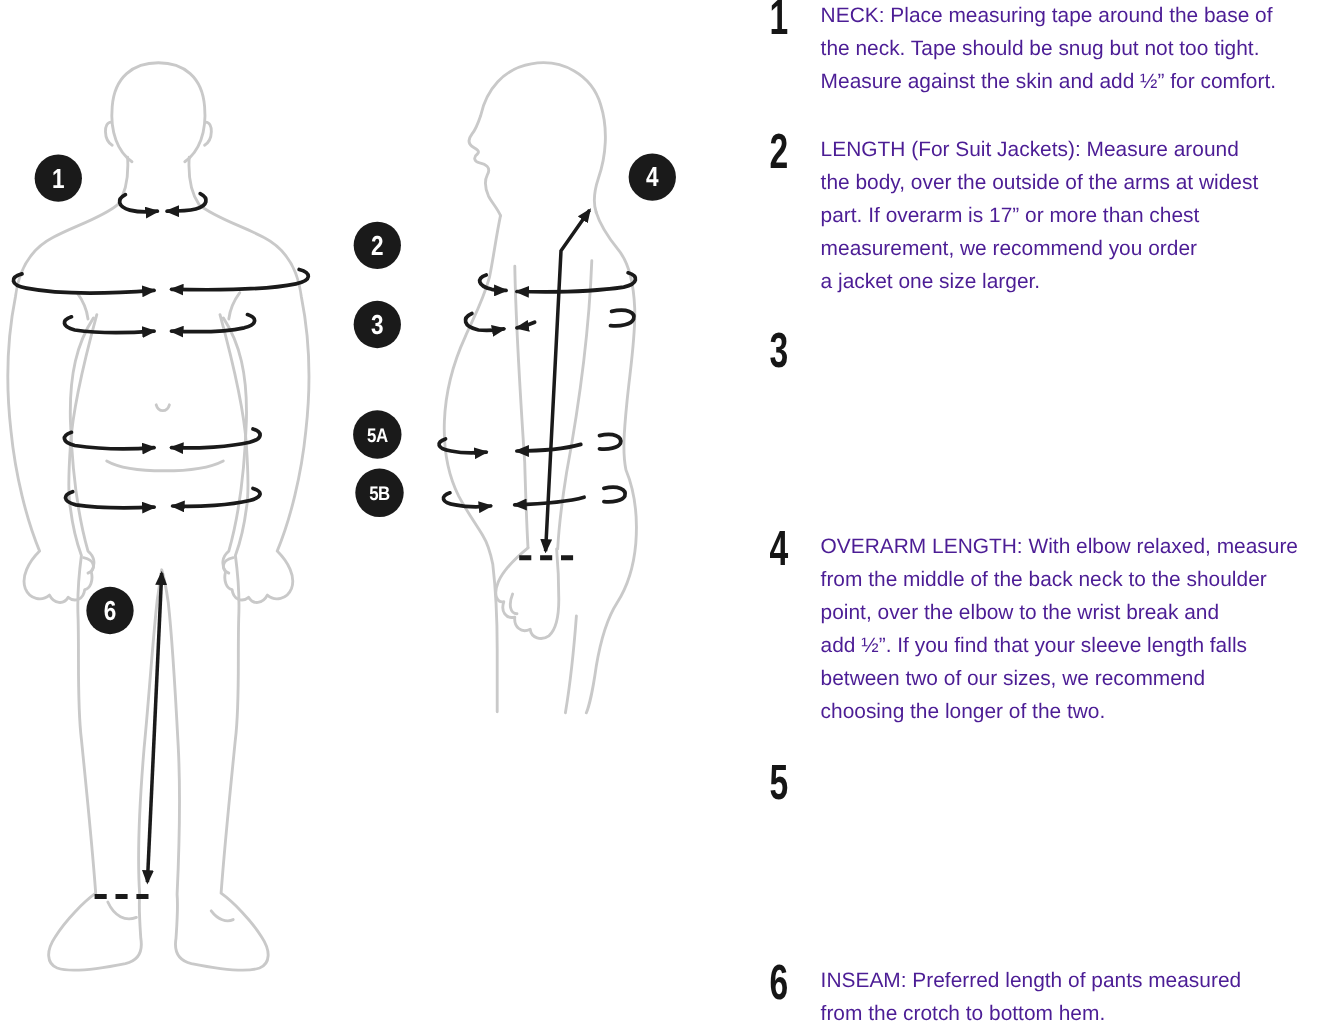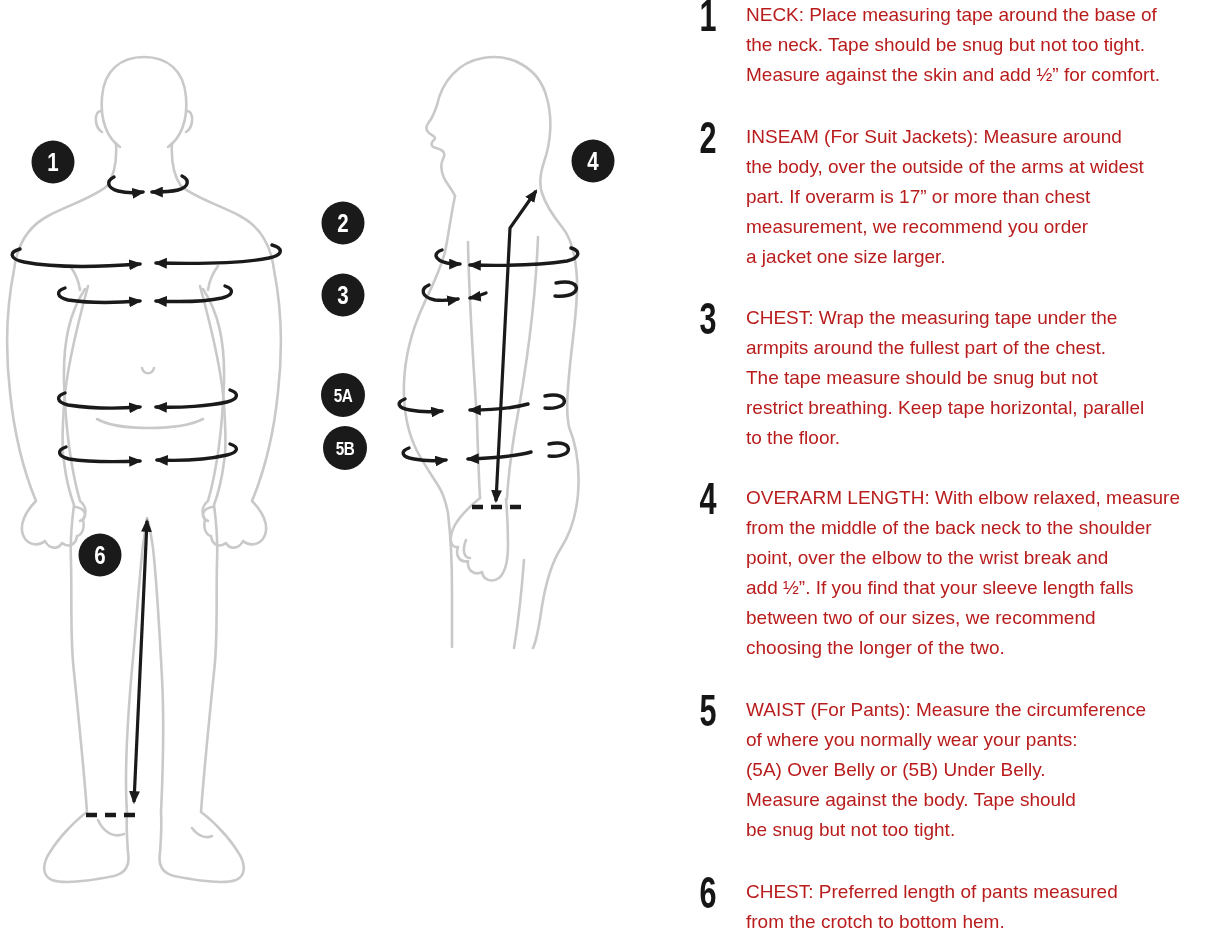--- a/index.html
+++ b/index.html
@@ -10,21 +10,21 @@
   .tape{fill:none;stroke:#1a1a1a;stroke-width:3.4;stroke-linecap:round;}
   .arrowline{fill:none;stroke:#1a1a1a;stroke-width:3.2;stroke-linecap:butt;}
   .dash{fill:none;stroke:#1a1a1a;stroke-width:4.6;stroke-dasharray:11 8;stroke-linecap:butt;}
   .badge-circle{fill:#1a1a1a;}
   .badge-label{fill:#ffffff;font-weight:700;text-anchor:middle;
                font-family:"Liberation Sans",sans-serif;}
   .item{position:absolute;left:690px;width:517px;display:flex;align-items:flex-start;}
   .num{flex:0 0 56px;width:56px;box-sizing:border-box;padding-left:14px;
        font-size:45px;line-height:40px;font-weight:700;color:#161616;
        transform:scaleX(0.68);transform-origin:0 0;margin-top:-4px;letter-spacing:-1px;}
-  .txt{flex:1;font-size:19px;line-height:30px;color:#b91c1c;white-space:pre-line;
+  .txt{flex:1;font-size:19px;line-height:30px;color:#4c1d95;white-space:pre-line;
        padding-right:2px;}
 </style>
 </head>
 <body>
 
 <div class="page">
 
   <svg class="diagram" width="690" height="934" viewBox="0 0 690 934">
     <defs>
       <marker id="ah" viewBox="0 0 12 10" refX="10" refY="5" markerWidth="13" markerHeight="11" orient="auto-start-reverse" markerUnits="userSpaceOnUse">
@@ -159,54 +159,44 @@
 
   <div class="item" style="top:0px">
     <div class="num">1</div>
     <div class="txt"><span>NECK:</span><span> Place measuring tape around the base of
 the neck. Tape should be snug but not too tight.
 Measure against the skin and add ½” for comfort.</span></div>
   </div>
 
   <div class="item" style="top:122px">
     <div class="num">2</div>
-    <div class="txt"><span>INSEAM (For Suit Jackets):</span><span> Measure around
+    <div class="txt"><span>LENGTH (For Suit Jackets):</span><span> Measure around
 the body, over the outside of the arms at widest
 part. If overarm is 17” or more than chest
 measurement, we recommend you order
 a jacket one size larger.</span></div>
   </div>
 
   <div class="item" style="top:303px">
     <div class="num">3</div>
-    <div class="txt"><span>CHEST:</span><span> Wrap the measuring tape under the
-armpits around the fullest part of the chest.
-The tape measure should be snug but not
-restrict breathing. Keep tape horizontal, parallel
-to the floor.</span></div>
   </div>
 
   <div class="item" style="top:483px">
     <div class="num">4</div>
     <div class="txt"><span>OVERARM LENGTH:</span><span> With elbow relaxed, measure
 from the middle of the back neck to the shoulder
 point, over the elbow to the wrist break and
 add ½”. If you find that your sleeve length falls
 between two of our sizes, we recommend
 choosing the longer of the two.</span></div>
   </div>
 
   <div class="item" style="top:695px">
     <div class="num">5</div>
-    <div class="txt"><span>WAIST (For Pants):</span><span>  Measure the circumference
-of where you normally wear your pants:
-(5A) Over Belly or (5B) Under Belly.
-Measure against the body. Tape should
-be snug but not too tight.</span></div>
   </div>
 
   <div class="item" style="top:877px">
     <div class="num">6</div>
-    <div class="txt"><span>CHEST:</span><span> Preferred length of pants measured
+    <div class="txt"><span>INSEAM:</span><span> Preferred length of pants measured
 from the crotch to bottom hem.</span></div>
   </div>
 
 </div>
 
 </body></html>

